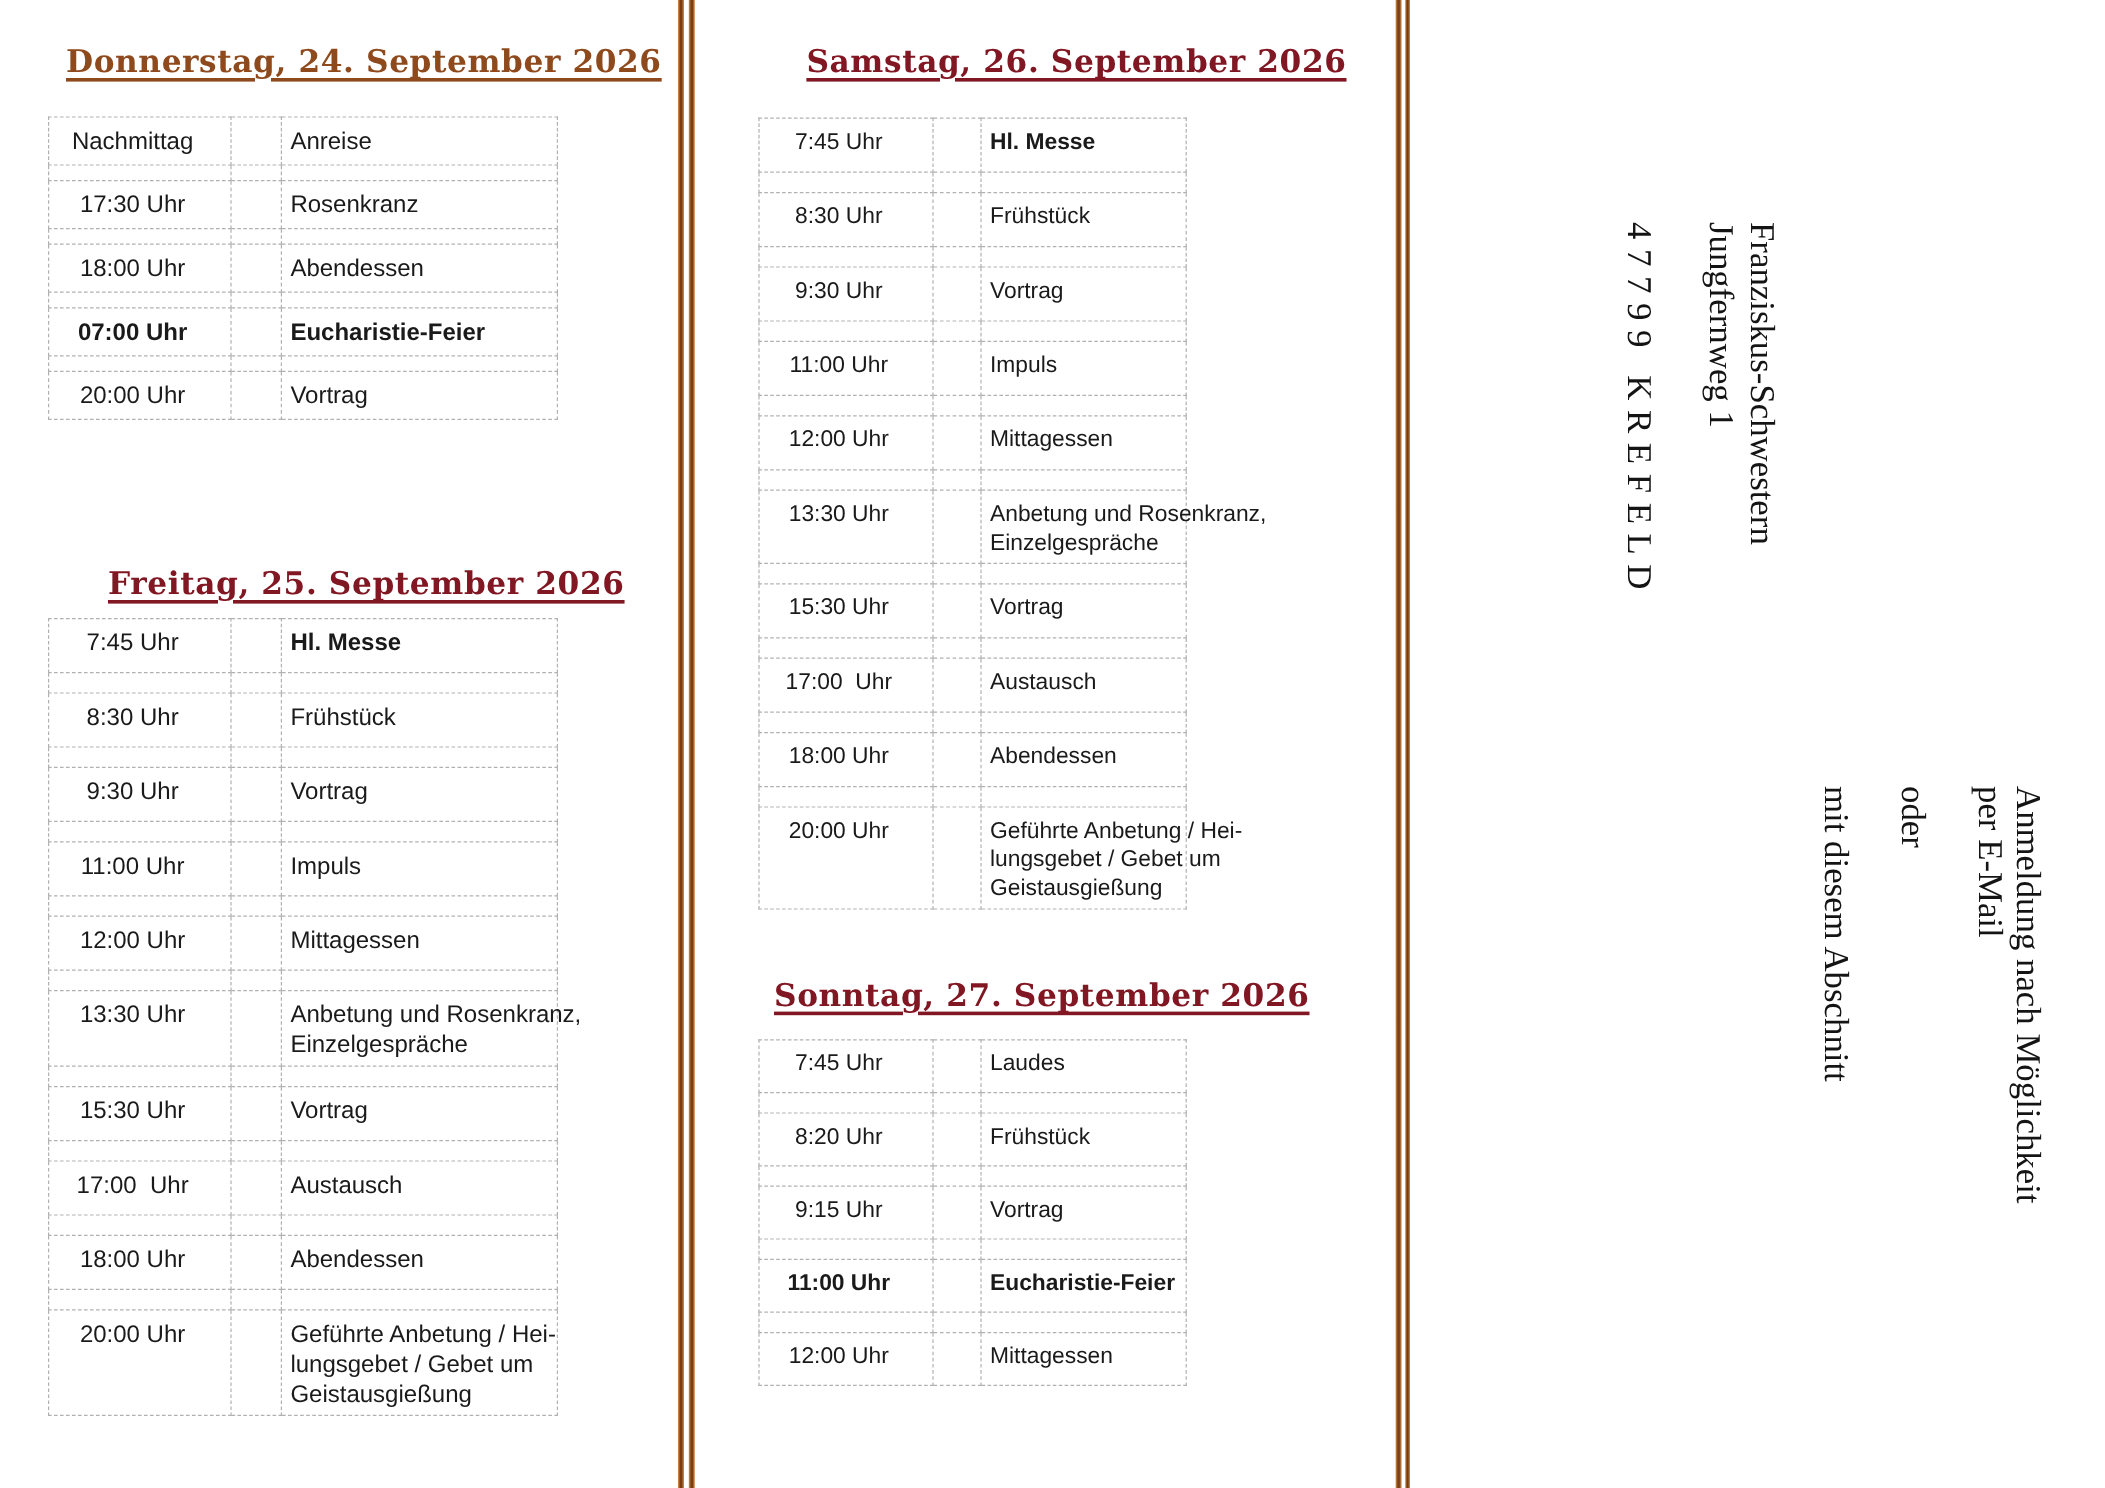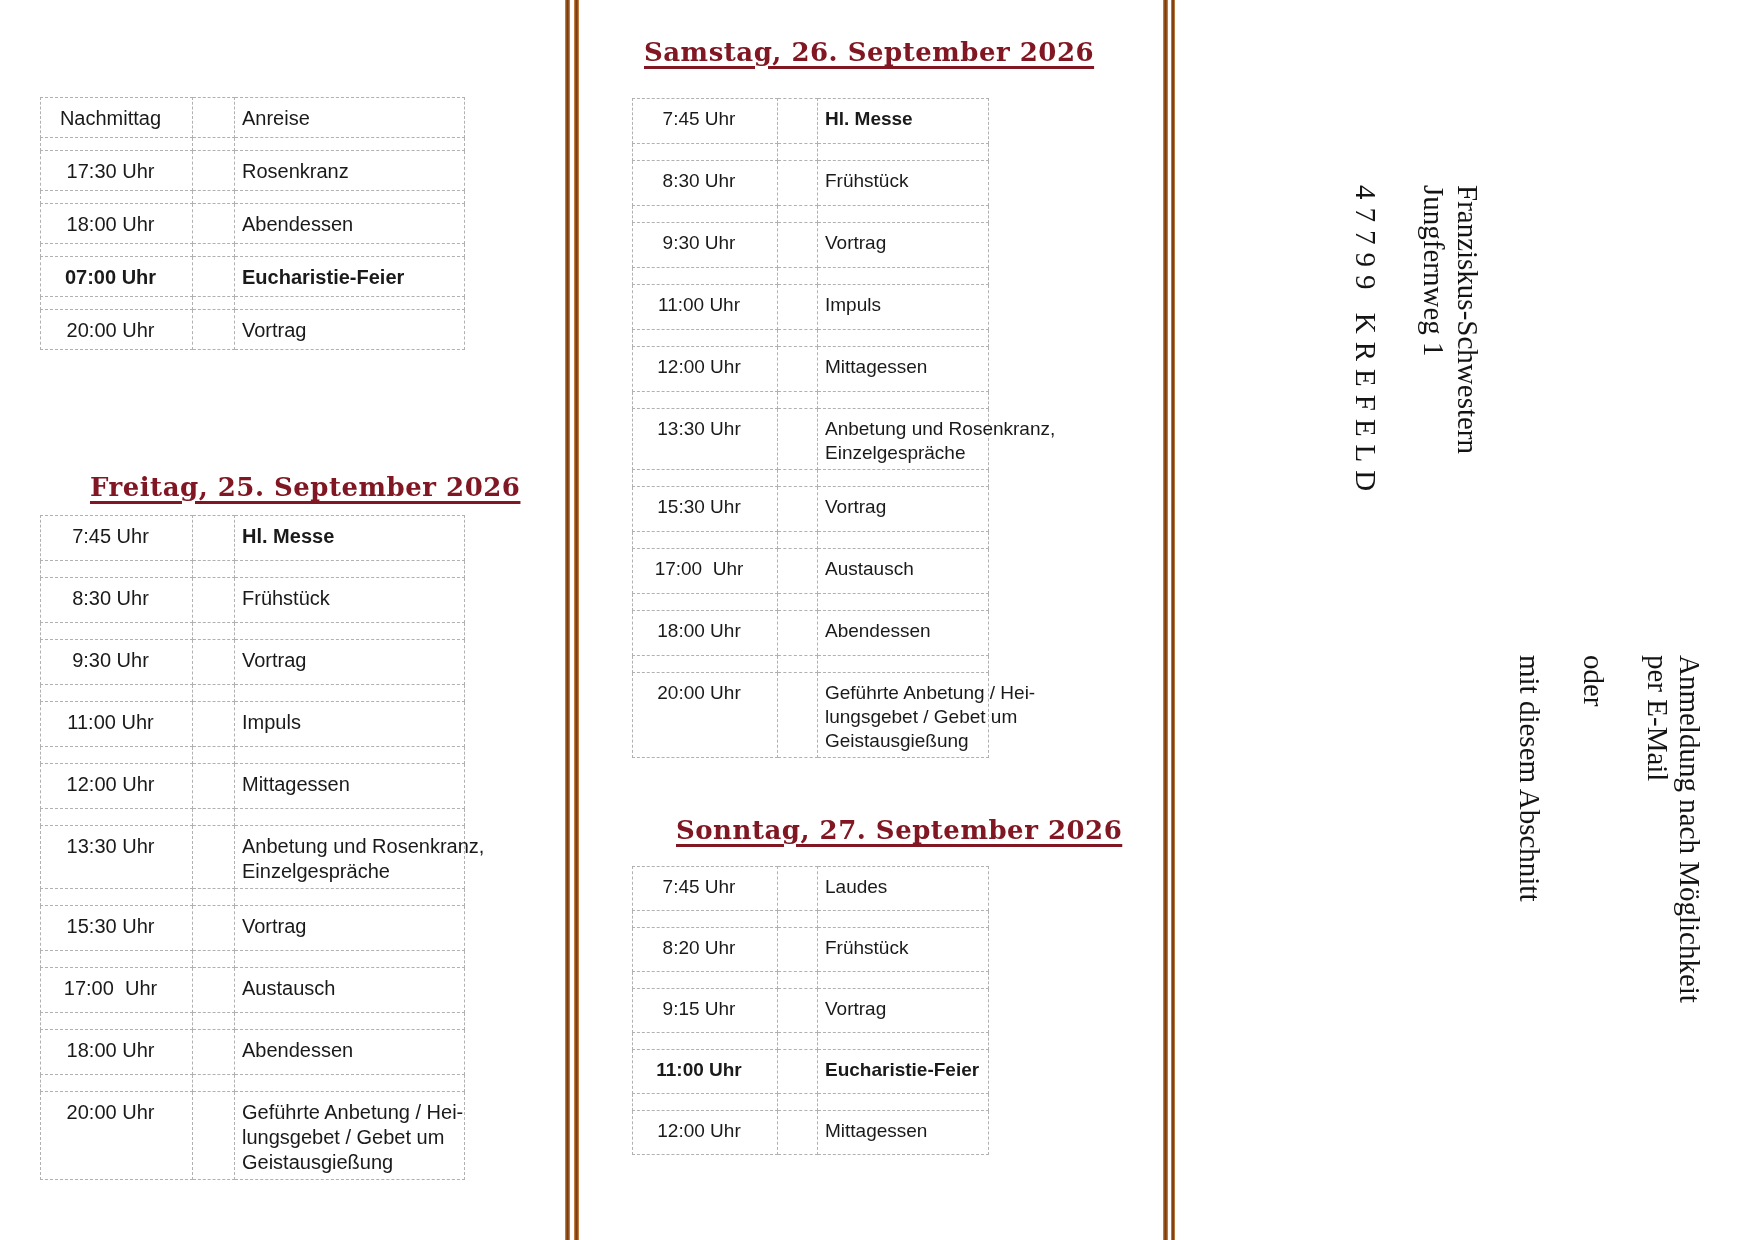--- a/index.html
+++ b/index.html
@@ -55,20 +55,21 @@
 </head>
 <body>
 
 <div class="page">
 
   <div class="stripe" style="left:565px;width:5px;"></div>
   <div class="stripe" style="left:574px;width:5px;"></div>
   <div class="stripe" style="left:1163px;width:5px;"></div>
   <div class="stripe" style="left:1171px;width:4px;"></div>
 
+  <h2 class="day-title" style="left: 55px; top: 36px; width: 415px; color: rgb(142, 74, 29);">Donnerstag, 24. September 2026</h2>
   <table class="sched t-left t-don" style="left:40px;top:97px;">
     <colgroup>
         <col style="width:152px">
         <col style="width:42px">
         <col style="width:230px">
       </colgroup>
     <tbody>
         <tr class="content-row">
           <td class="time">Nachmittag</td>
           <td class="gapcol"></td>
@@ -219,21 +220,21 @@
         <tr class="content-row">
           <td class="time">20:00 Uhr</td>
           <td class="gapcol"></td>
           <td class="act">Geführte Anbetung / Hei-
 lungsgebet / Gebet um
 Geistausgießung</td>
         </tr>
       </tbody>
   </table>
 
-  <h2 class="day-title" style="left: 644px; top: 36px; width: 400px; color: rgb(128, 23, 34);">Samstag, 26. September 2026</h2>
+  <h2 class="day-title" style="left: 672px; top: 36px; width: 400px; color: rgb(128, 23, 34);">Samstag, 26. September 2026</h2>
   <table class="sched t-mid t-sam" style="left:632px;top:98px;">
     <colgroup>
         <col style="width:145px">
         <col style="width:40px">
         <col style="width:171px">
       </colgroup>
     <tbody>
         <tr class="content-row">
           <td class="time">7:45 Uhr</td>
           <td class="gapcol"></td>
@@ -328,21 +329,21 @@
         <tr class="content-row">
           <td class="time">20:00 Uhr</td>
           <td class="gapcol"></td>
           <td class="act">Geführte Anbetung / Hei-
 lungsgebet / Gebet um
 Geistausgießung</td>
         </tr>
       </tbody>
   </table>
 
-  <h2 class="day-title" style="left: 676px; top: 814px; width: 400px; color: rgb(128, 23, 34);">Sonntag, 27. September 2026</h2>
+  <h2 class="day-title" style="left: 645px; top: 814px; width: 400px; color: rgb(128, 23, 34);">Sonntag, 27. September 2026</h2>
   <table class="sched t-mid t-son" style="left:632px;top:866px;">
     <colgroup>
         <col style="width:145px">
         <col style="width:40px">
         <col style="width:171px">
       </colgroup>
     <tbody>
         <tr class="content-row">
           <td class="time">7:45 Uhr</td>
           <td class="gapcol"></td>

